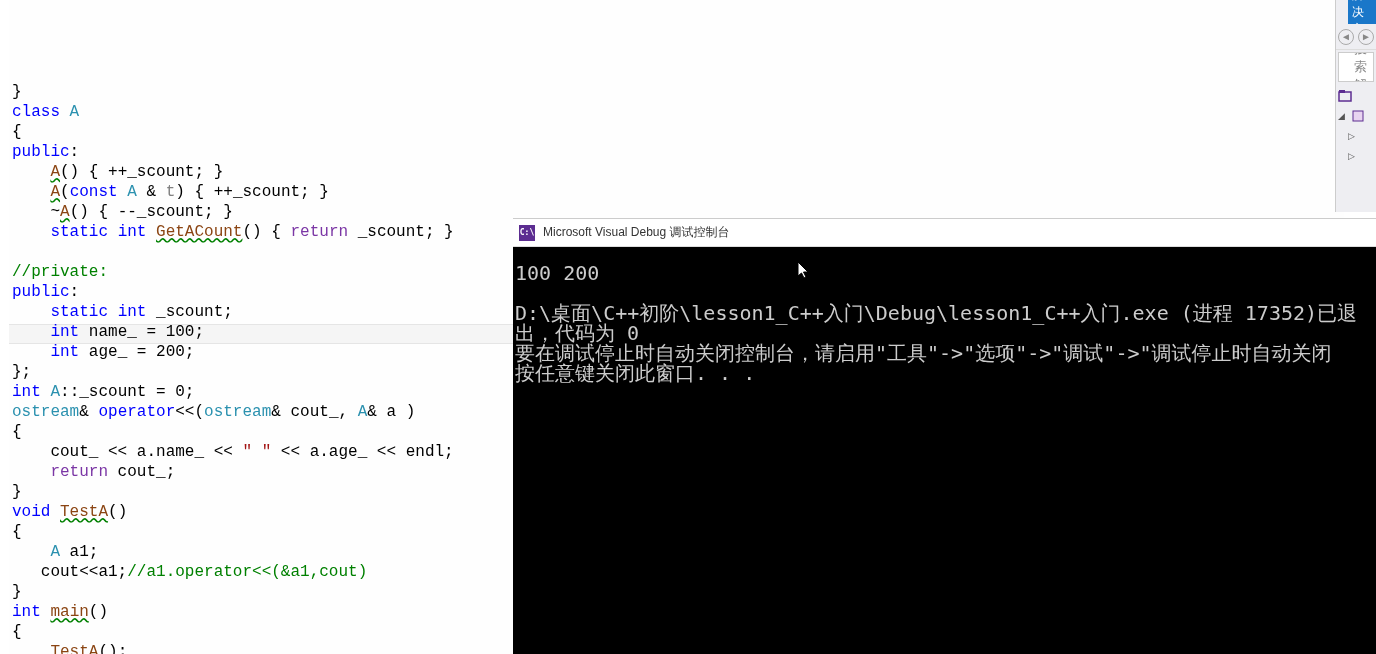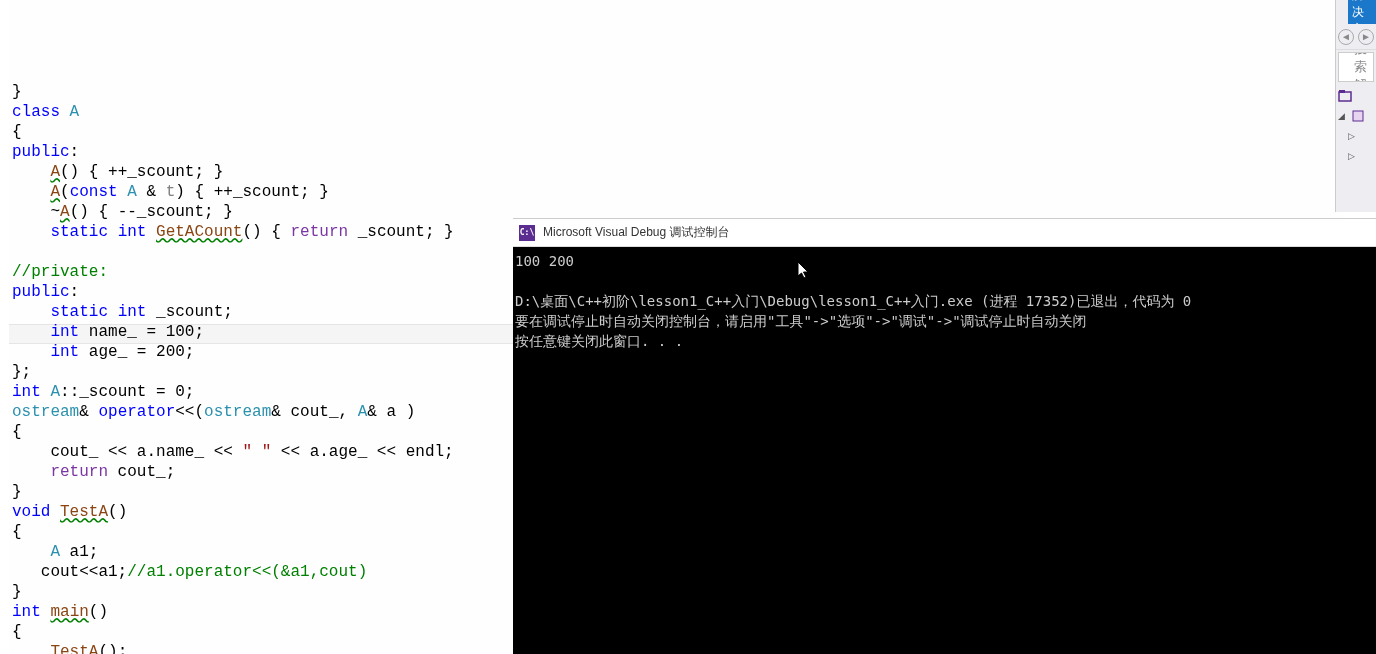--- a/index.html
+++ b/index.html
@@ -77,23 +77,23 @@
     justify-content: center;
     color: #fff;
     font-size: 8px;
     font-weight: bold;
     font-family: Consolas, monospace;
   }
   .console-body {
     background: #000000;
     color: #cccccc;
     height: calc(100% - 28px);
-    padding: 4px 2px;
+    padding: 16px 2px;
     font-family: NSimSun, SimSun, Consolas, monospace;
-    font-size: 14px;
+    font-size: 20px;
     line-height: 20px;
     white-space: pre-wrap;
   }
   .cursor-arrow {
     position: absolute;
     left: 798px;
     top: 262px;
     width: 12px;
     height: 18px;
     z-index: 10;

